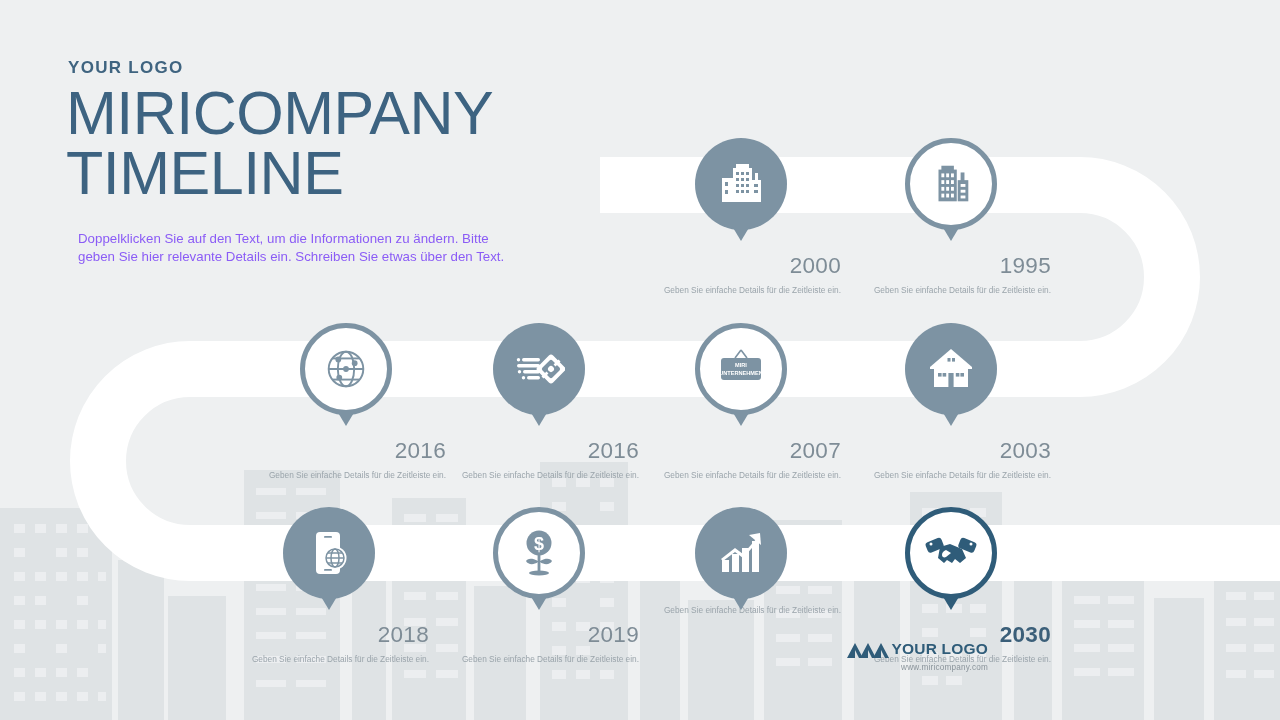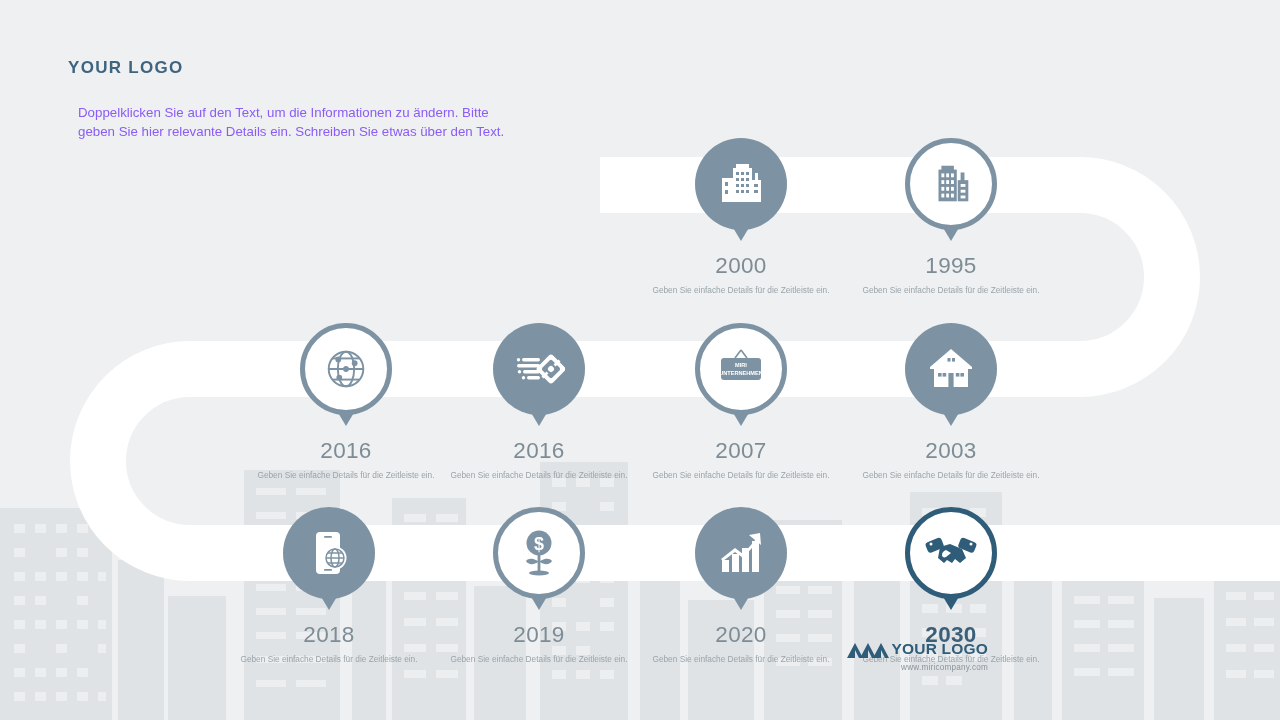--- a/index.html
+++ b/index.html
@@ -28,21 +28,21 @@
     color:#3d6381;font-weight:normal;margin:0 0 0 0;
   }
   .title .l2{display:block;}
   .subtitle{
     margin-top:26px;font-size:13.3px;line-height:1.42;color:#8b5cf6;
     max-width:430px;
     margin-left:12px;
   }
 
   
-  .node{position:absolute;z-index:5;width:200px;margin-left:-100px;text-align:center;}
+  .node{position:absolute;z-index:5;width:200px;margin-left:-100px;text-align:right;}
   .pin{position:relative;width:92px;height:92px;margin:0 auto;}
   .pin .circle{
     position:absolute;left:0;top:0;width:92px;height:92px;border-radius:50%;
     display:flex;align-items:center;justify-content:center;
     box-sizing:border-box;
   }
   .pin.filled .circle{background:#7d93a3;}
   .pin.outline .circle{background:#ffffff;border:5px solid #7d93a3;}
   .pin.outline.hl .circle{border-color:#2f5c79;}
   .tail{
@@ -255,20 +255,24 @@
       </g>
     </g>
   </svg>
 
   <svg class="road" viewBox="0 0 1280 720">
     <path d="M 600 185 L 1080 185 A 92 92 0 0 1 1080 369 L 190 369 A 92 92 0 0 0 190 553 L 1280 553" fill="none" stroke="#ffffff" stroke-width="56" stroke-linecap="butt"></path>
   </svg>
 
   <div class="header">
     <div class="logo-top">YOUR LOGO</div>
+    <h1 class="title">
+      <span>MIRICOMPANY</span>
+      <span class="l2">TIMELINE</span>
+    </h1>
     <p class="subtitle">Doppelklicken Sie auf den Text, um die Informationen zu ändern. Bitte geben Sie hier relevante Details ein. Schreiben Sie etwas über den Text.</p>
   </div>
 
   <div class="node" style="left:741px;top:138px;">
     <div class="pin filled">
       <div class="circle">
         <svg width="52" height="52" viewBox="0 0 52 52">
           <g fill="#ffffff">
             <rect x="18" y="10" width="19" height="34"></rect>
             <rect x="21" y="6" width="13" height="5"></rect>
@@ -486,21 +490,20 @@
             <rect x="17" y="26" width="7" height="18"></rect>
             <rect x="27" y="20" width="7" height="24"></rect>
             <rect x="37" y="13" width="7" height="31"></rect>
             <path d="M 6 31 L 20 20 L 28 26 L 43 9 L 45 11 L 28 30 L 20 24 L 8 33 Z"></path>
             <path d="M 45 5 L 46 17 L 34 7 Z"></path>
           </g>
         </svg>
       </div>
       <div class="tail"></div>
     </div>
-    <div class="year">2020</div>
     <div class="desc">Geben Sie einfache Details für die Zeitleiste ein.</div>
   </div>
 
   <div class="node hl" style="left:951px;top:507px;">
     <div class="pin outline hl">
       <div class="circle">
         <svg width="54" height="44" viewBox="0 0 54 44">
           <g fill="#2f5c79">
             <rect x="2" y="9" width="17" height="11" rx="3" transform="rotate(-22 10 14)"></rect>
             <rect x="35" y="9" width="17" height="11" rx="3" transform="rotate(22 44 14)"></rect>

